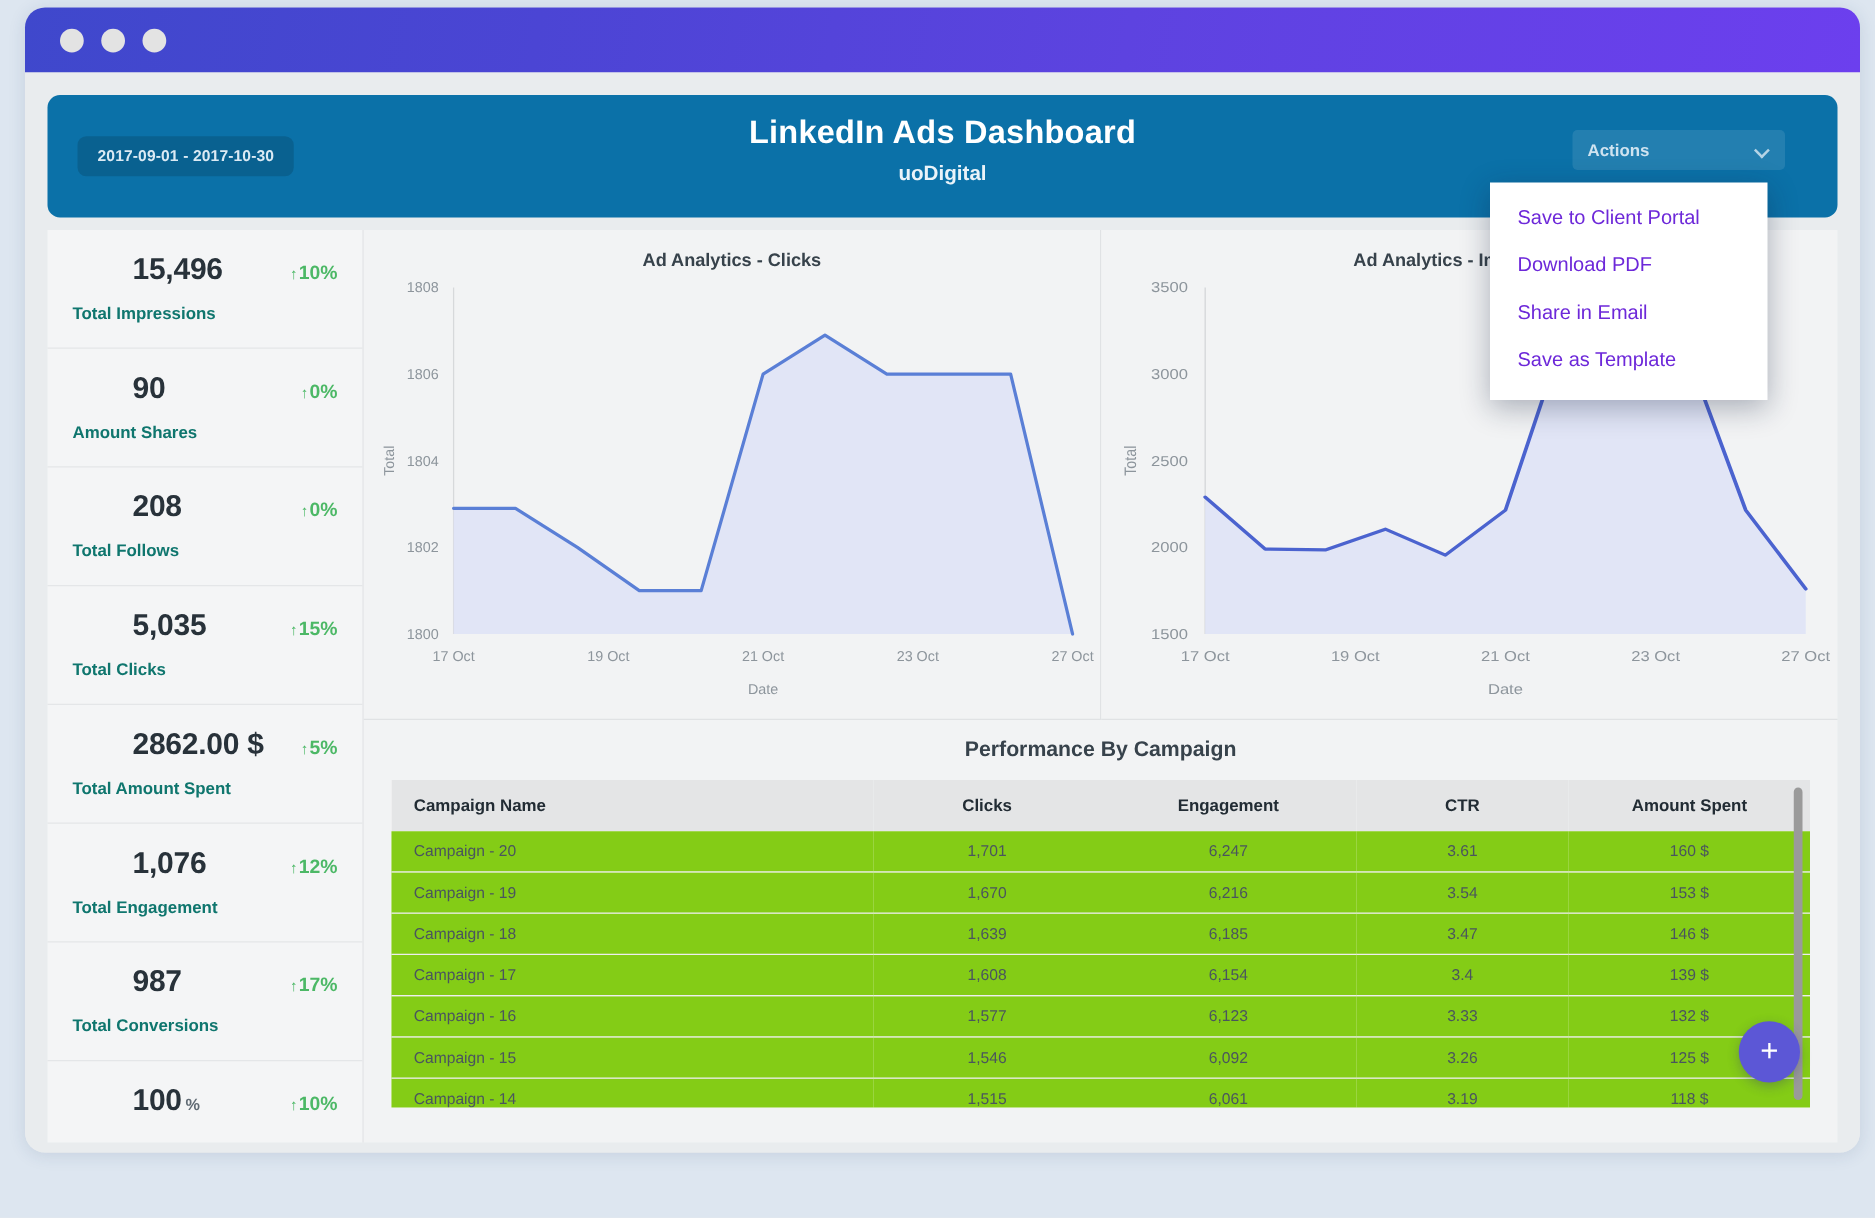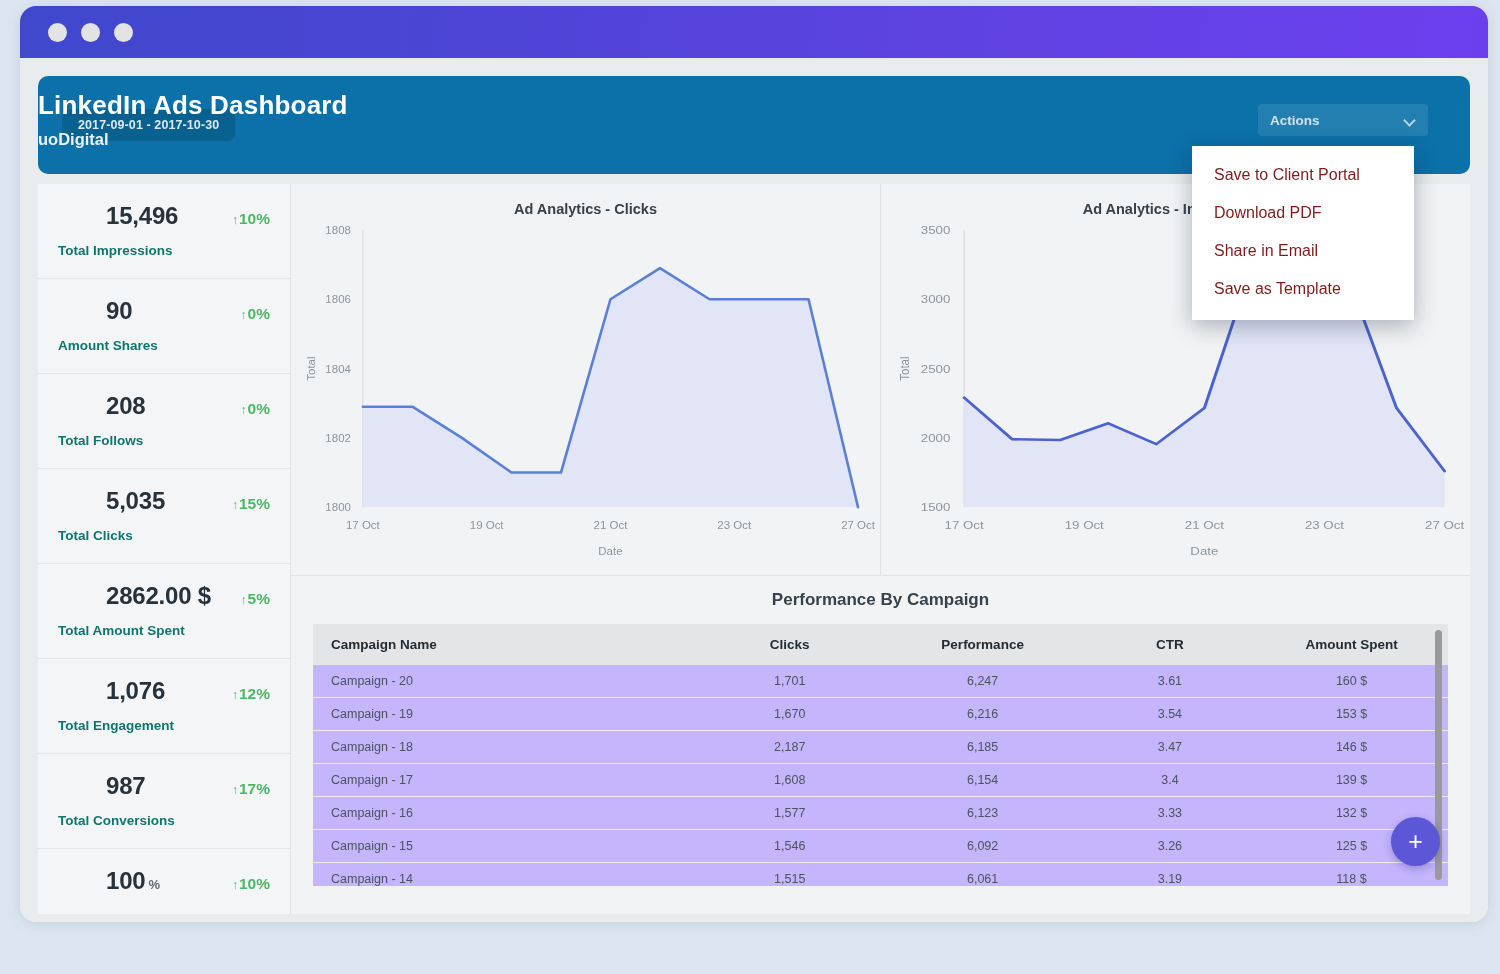--- a/index.html
+++ b/index.html
@@ -58,21 +58,21 @@
     color: #dbeaf4;
     font-size: 12.5px; font-weight: 700;
     letter-spacing: .1px;
     padding: 9px 16px;
     border-radius: 7px;
     white-space: nowrap;
   }
   .title-wrap {
     position: absolute;
     left: 0; right: 0; top: 14px;
-    text-align: left;
+    text-align: center;
     pointer-events: none;
   }
   .dash-title {
     color: #fff; font-size: 26px; font-weight: 700; letter-spacing: .2px;
   }
   .dash-sub {
     color: #eaf3f9; font-size: 16.5px; font-weight: 700; margin-top: 9px;
   }
   .actions-btn {
     position: absolute;
@@ -98,21 +98,21 @@
     position: absolute;
     left: 1172px; top: 140px;
     width: 222px;
     background: #fff;
     box-shadow: 0 6px 22px rgba(20,30,60,.32);
     z-index: 60;
     padding: 10px 0 12px 0;
   }
   .menu-item {
     padding: 10px 22px;
-    font-size: 16px; color: #7f1d1d;
+    font-size: 16px; color: #6d28d9;
     cursor: pointer;
     white-space: nowrap;
   }
 
   
   .dash-body { display: flex; margin-top: 10px; height: 730px; }
 
   
   .sidebar {
     width: 253px;
@@ -178,21 +178,21 @@
     background: #e4e5e6;
     font-size: 13.5px; font-weight: 700; color: #222c34;
     text-align: left;
     padding: 13px 0 13px 0;
     height: 40px;
   }
   tbody td {
     font-size: 12.5px; color: #4a555e;
     padding: 9px 0;
     border-bottom: 1px solid #ededee;
-    background: #c4b5fd;
+    background: #84cc16;
     height: 31px;
   }
   .c-name { padding-left: 18px !important; width: 34%; }
   .c-clicks, .c-impr, .c-ctr, .c-spent { text-align: center; }
   .c-clicks { width: 16%; }
   .c-impr { width: 18%; }
   .c-ctr { width: 15%; }
   .c-spent { width: 17%; }
   thead .c-clicks, thead .c-impr, thead .c-ctr, thead .c-spent { text-align: center; }
 
@@ -356,21 +356,21 @@
           </div>
 
           <div class="table-panel">
             <div class="table-title">Performance By Campaign</div>
             <div class="tbl-scroll">
               <table>
                 <thead>
                   <tr>
                     <th class="c-name">Campaign Name</th>
                     <th class="c-clicks">Clicks</th>
-                    <th class="c-impr">Performance</th>
+                    <th class="c-impr">Engagement</th>
                     <th class="c-ctr">CTR</th>
                     <th class="c-spent">Amount Spent</th>
                   </tr>
                 </thead>
                 <tbody id="tbody">
                     <tr>
                       <td class="c-name">Campaign - 20</td>
                       <td class="c-clicks">1,701</td>
                       <td class="c-impr">6,247</td>
                       <td class="c-ctr">3.61</td>
@@ -378,21 +378,21 @@
                     </tr>
                     <tr>
                       <td class="c-name">Campaign - 19</td>
                       <td class="c-clicks">1,670</td>
                       <td class="c-impr">6,216</td>
                       <td class="c-ctr">3.54</td>
                       <td class="c-spent">153 $</td>
                     </tr>
                     <tr>
                       <td class="c-name">Campaign - 18</td>
-                      <td class="c-clicks">2,187</td>
+                      <td class="c-clicks">1,639</td>
                       <td class="c-impr">6,185</td>
                       <td class="c-ctr">3.47</td>
                       <td class="c-spent">146 $</td>
                     </tr>
                     <tr>
                       <td class="c-name">Campaign - 17</td>
                       <td class="c-clicks">1,608</td>
                       <td class="c-impr">6,154</td>
                       <td class="c-ctr">3.4</td>
                       <td class="c-spent">139 $</td>

